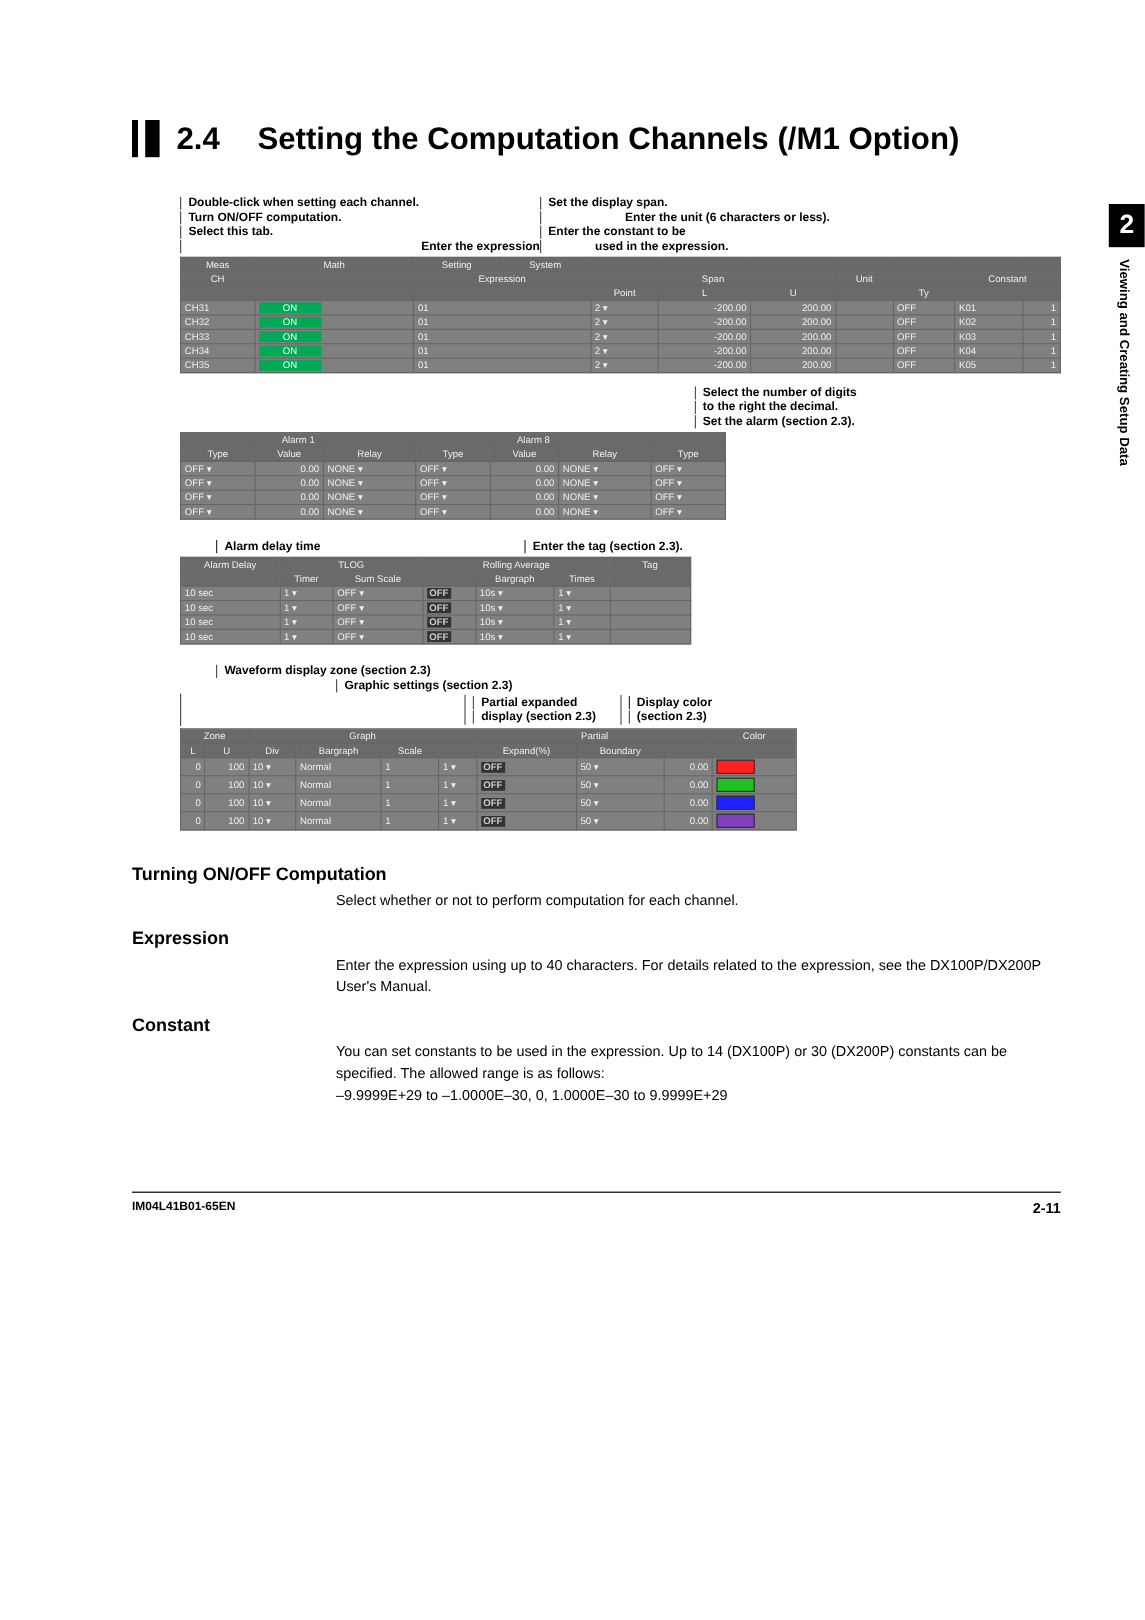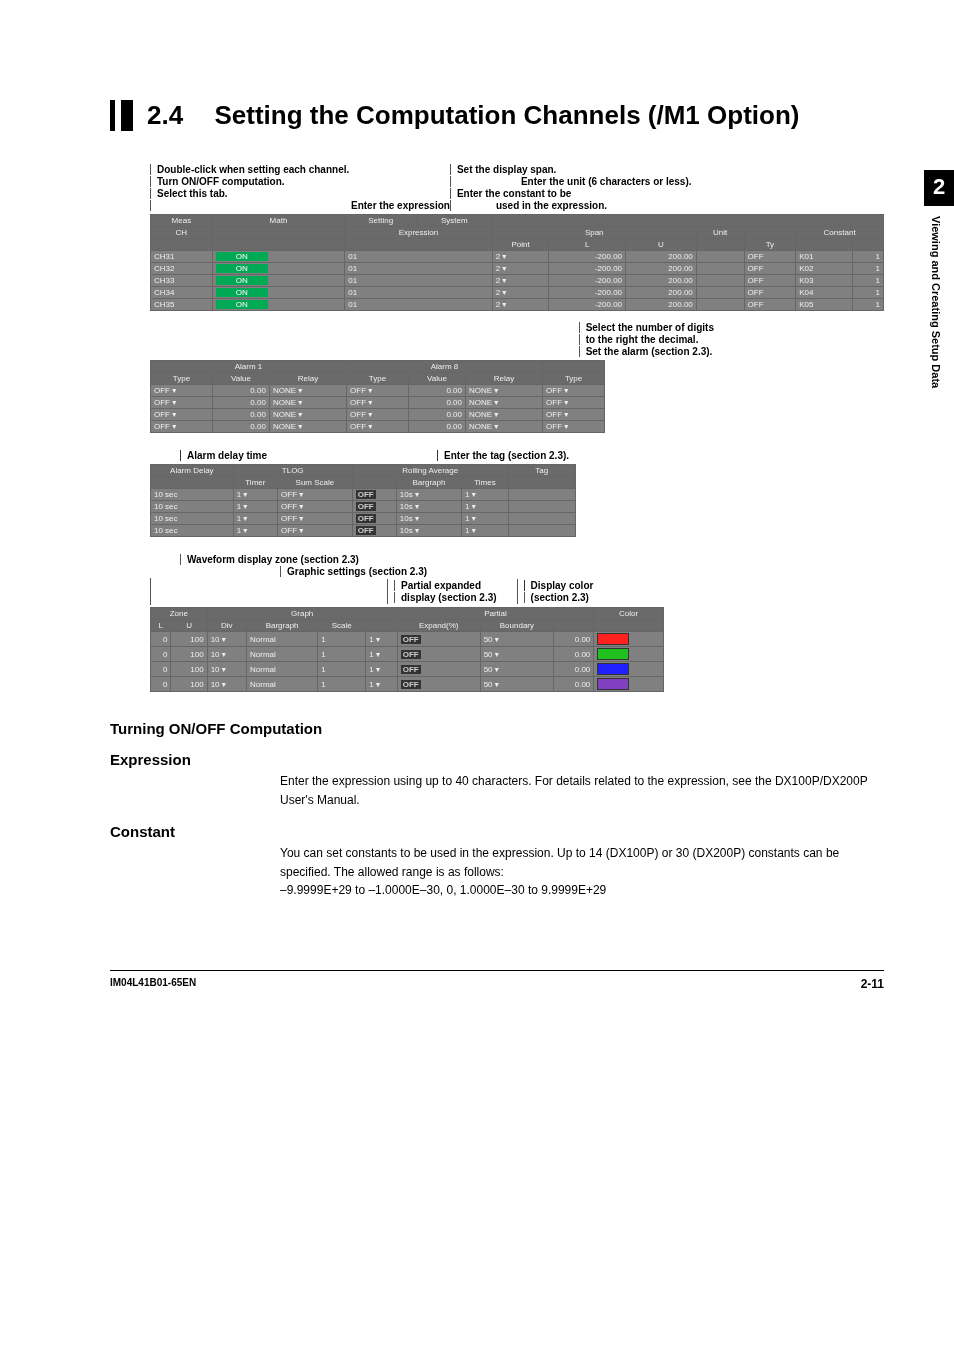--- a/index.html
+++ b/index.html
@@ -477,20 +477,21 @@
               </td>
             </tr>
           </tbody>
         </table>
     </div>
 
   </div>
 
   <div class="subsection">
     <h3>Turning ON/OFF Computation</h3>
+    <div class="para">Select whether or not to perform computation for each channel.</div>
   </div>
 
   <div class="subsection">
     <h3>Expression</h3>
     <div class="para">Enter the expression using up to 40 characters. For details related to the expression, see the DX100P/DX200P User's Manual.</div>
   </div>
 
   <div class="subsection">
     <h3>Constant</h3>
     <div class="para">You can set constants to be used in the expression. Up to 14 (DX100P) or 30 (DX200P) constants can be specified. The allowed range is as follows:</div>

